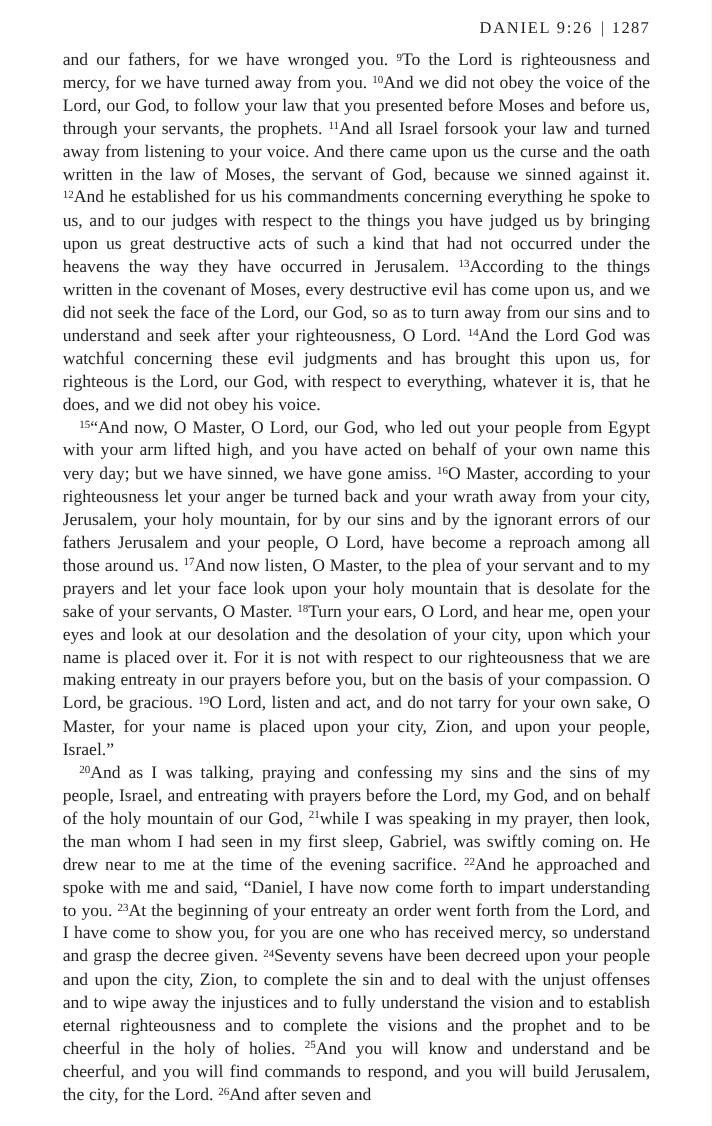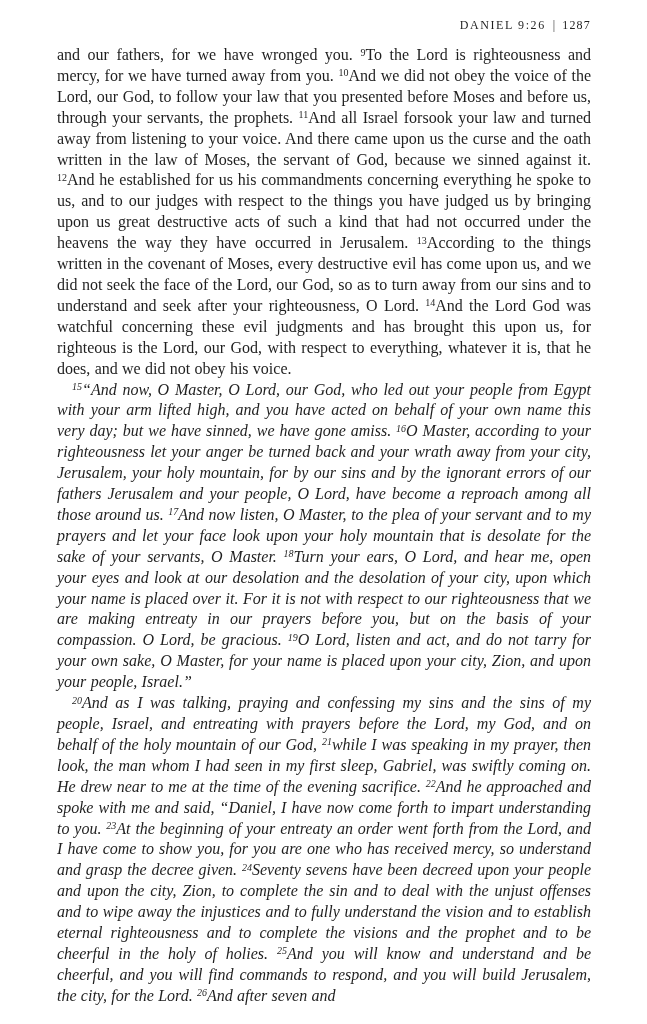--- a/index.html
+++ b/index.html
@@ -16,21 +16,21 @@
     overflow: hidden;
     font-family: "Liberation Serif", serif;
     color: var(--text-color, #1f1f1f);
   }
   .running-head {
     position: absolute;
     top: 18px;
     left: 57px;
     width: 534px;
     text-align: right;
-    font-size: 12px;
+    font-size: 15px;
     letter-spacing: 1.6px;
     color: var(--text-color, #1f1f1f);
     white-space: nowrap;
   }
   .running-head .sep {
     display: inline-block;
     margin: 0 7px;
     letter-spacing: 0;
     font-weight: 300;
     color: #3a3a3a;
@@ -47,21 +47,20 @@
   .para {
     margin: 0;
     font-size: 16px;
     line-height: 20.9px;
     text-align: justify;
     text-justify: inter-word;
     word-spacing: 0.3px;
   }
   .para.indent {
     text-indent: 15px;
-    font-style: italic;
   }
   sup.verse {
     font-size: 10px;
     line-height: 0;
     vertical-align: baseline;
     position: relative;
     top: -4.5px;
     letter-spacing: 0;
   }
 </style>

